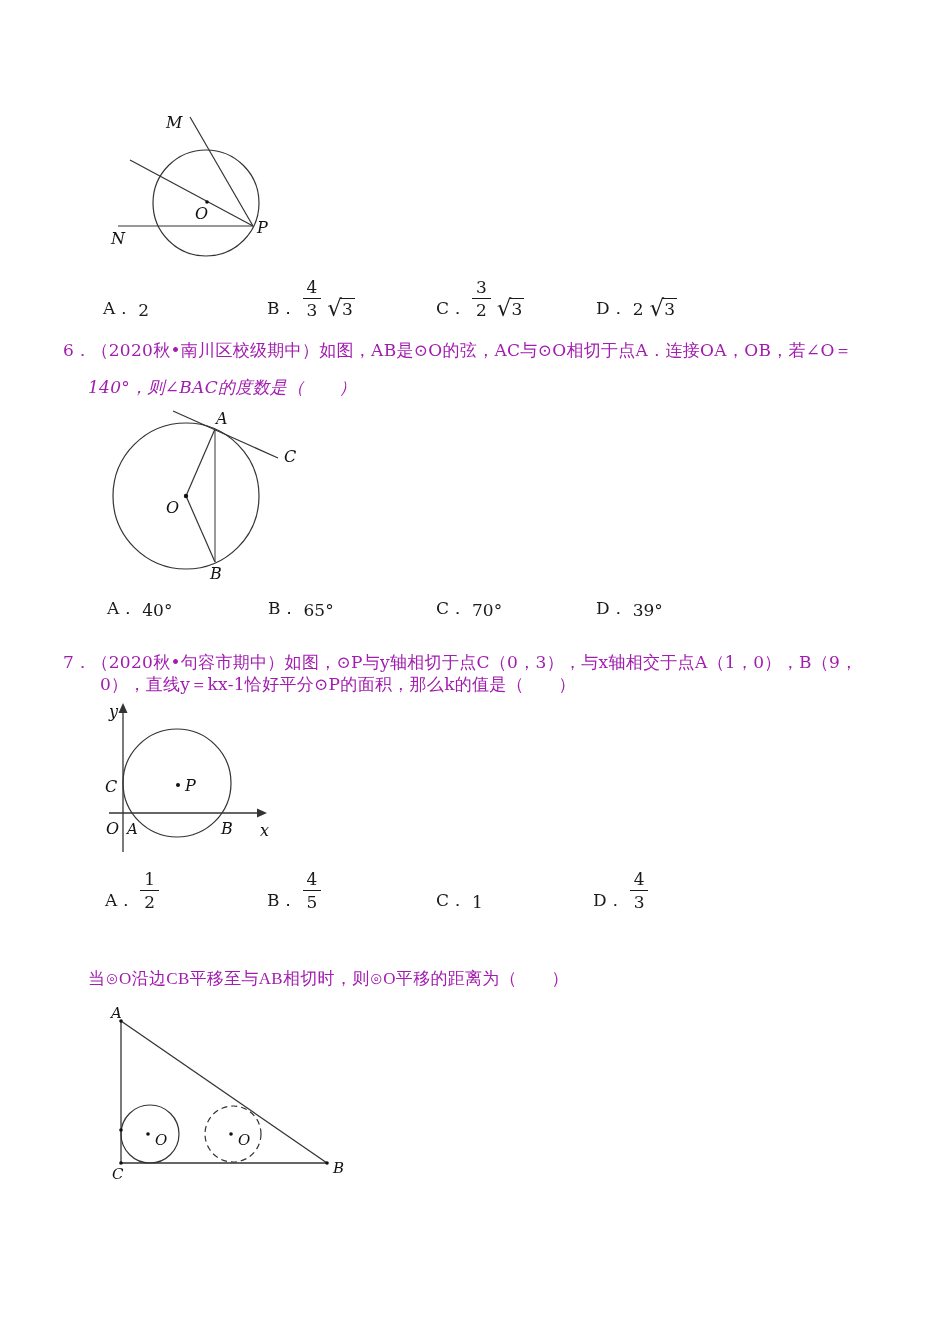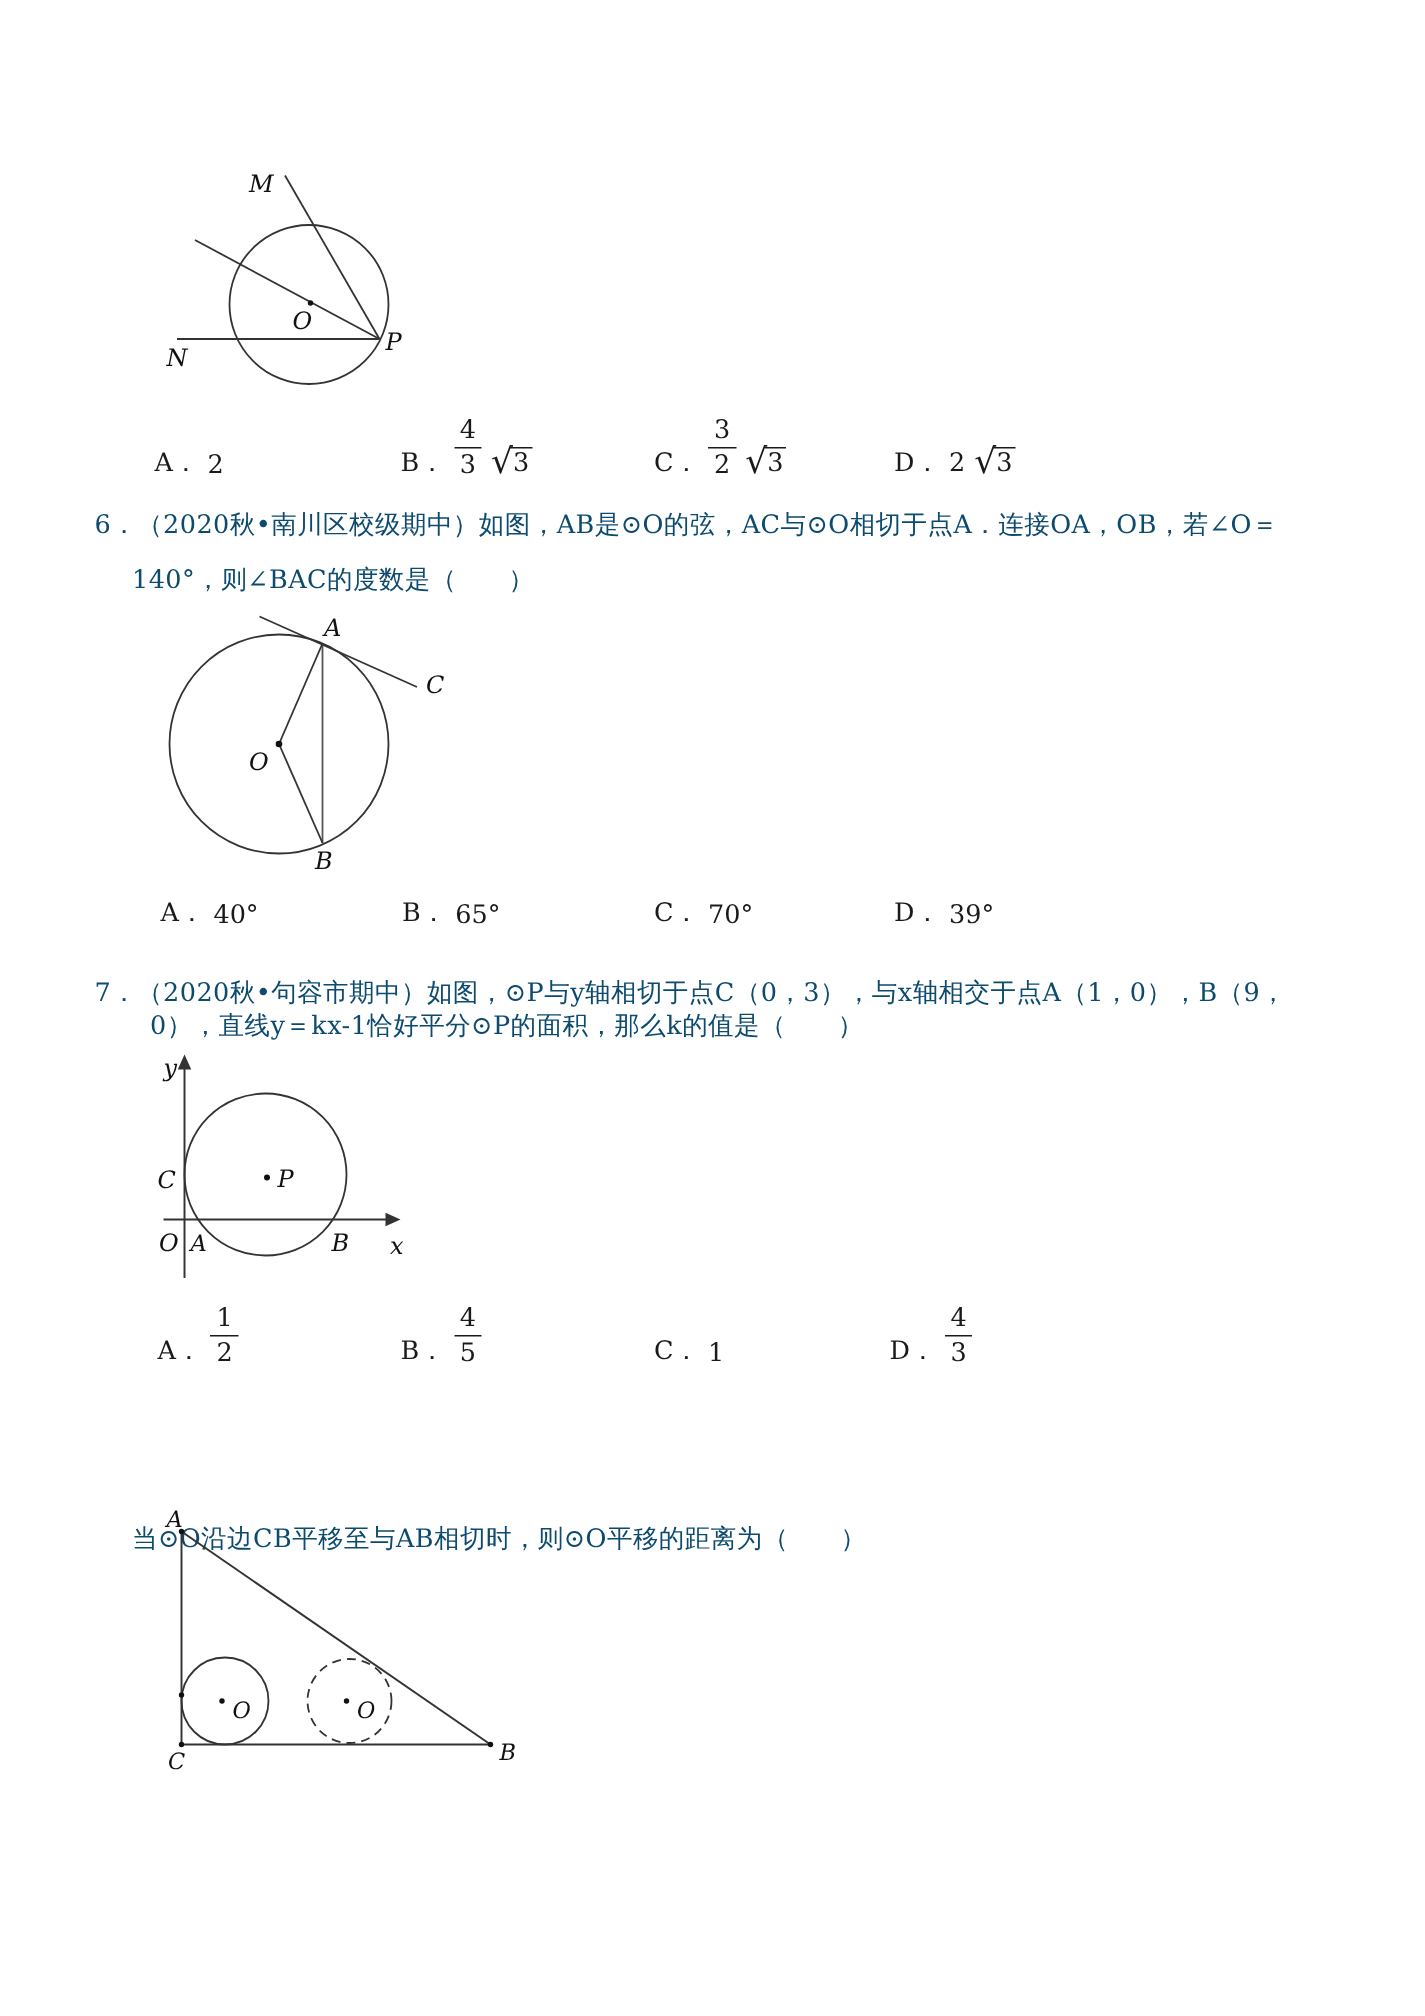--- a/index.html
+++ b/index.html
@@ -2,21 +2,21 @@
 <html><head>
 <meta charset="utf-8">
 <style>
   html,body{margin:0;padding:0;background:#fff;}
   .page{
     position:relative;width:950px;height:1344px;background:#ffffff;
     font-family:"DejaVu Serif","Liberation Serif",serif;color:#000;overflow:hidden;
   }
   .qtext{
     position:absolute;font-size:17px;line-height:21px;white-space:nowrap;
-    color:#0c4a6e;letter-spacing:0.3px;
+    color:#a21caf;letter-spacing:0.3px;
   }
   .optrow-item{
     position:absolute;display:flex;align-items:flex-end;gap:6px;
     font-size:17px;color:#1a1a1a;
   }
   .opt-label{display:inline-block;}
   .opt-value{display:inline-block;}
   .frac{display:inline-flex;flex-direction:column;align-items:center;line-height:1.18;font-size:17px;}
   .frac .num{border-bottom:1.5px solid #1a1a1a;padding:0 4px 1px 4px;}
   .frac .den{padding-top:1px;}
@@ -73,21 +73,21 @@
   <div class="optrow-item" style="left:596px;top:270px;height:50px;">
     <span class="opt-label">D．</span>
     <span class="coeff">2</span>
     <span class="sqrt">
       <span class="rad-sign">√</span>
       <span class="radicand">3</span>
     </span>
   </div>
 
   <div class="qtext" style="left:63px;top:340px;">6．（2020秋•南川区校级期中）如图，AB是⊙O的弦，AC与⊙O相切于点A．连接OA，OB，若∠O＝</div>
-  <div class="qtext" style="left:88px;top:377px;">140°，则∠BAC的度数是（　　）</div>
+  <div class="qtext" style="left:88px;top:377px;font-style:italic;">140°，则∠BAC的度数是（　　）</div>
 
   <svg style="left:100px;top:405px;" width="215" height="185" viewBox="0 0 215 185">
     <circle cx="86" cy="91" r="73" fill="none" stroke="#333" stroke-width="1.2"></circle>
     <line x1="115" y1="24" x2="115" y2="157" stroke="#555" stroke-width="1.2"></line>
     <line x1="86" y1="91" x2="115" y2="24" stroke="#333" stroke-width="1.2"></line>
     <line x1="86" y1="91" x2="115" y2="157" stroke="#333" stroke-width="1.2"></line>
     <line x1="73" y1="6" x2="178" y2="53" stroke="#333" stroke-width="1.2"></line>
     <circle cx="86" cy="91" r="2.2" fill="#111"></circle>
     <text x="116" y="19" font-size="16">A</text>
     <text x="110" y="174" font-size="16">B</text>
@@ -150,21 +150,21 @@
     <span class="opt-value">1</span>
   </div>
   <div class="optrow-item" style="left:593px;top:862px;height:50px;">
     <span class="opt-label">D．</span>
     <span class="frac">
       <span class="num">4</span>
       <span class="den">3</span>
     </span>
   </div>
 
-  <div class="qtext" style="left:88px;top:1016px;">当⊙O沿边CB平移至与AB相切时，则⊙O平移的距离为（　　）</div>
+  <div class="qtext" style="left:88px;top:968px;font-family:Liberation Serif, serif;">当⊙O沿边CB平移至与AB相切时，则⊙O平移的距离为（　　）</div>
 
   <svg style="left:100px;top:1003px;" width="260" height="185" viewBox="0 0 260 185">
     <line x1="21" y1="18" x2="21" y2="160" stroke="#333" stroke-width="1.3"></line>
     <line x1="21" y1="160" x2="227" y2="160" stroke="#333" stroke-width="1.3"></line>
     <line x1="21" y1="18" x2="227" y2="160" stroke="#333" stroke-width="1.3"></line>
     <circle cx="50" cy="131" r="29" fill="none" stroke="#333" stroke-width="1.2"></circle>
     <circle cx="133" cy="131" r="28" fill="none" stroke="#333" stroke-width="1.2" stroke-dasharray="6 4"></circle>
     <circle cx="21" cy="18" r="1.8" fill="#111"></circle>
     <circle cx="21" cy="160" r="1.8" fill="#111"></circle>
     <circle cx="227" cy="160" r="1.8" fill="#111"></circle>

